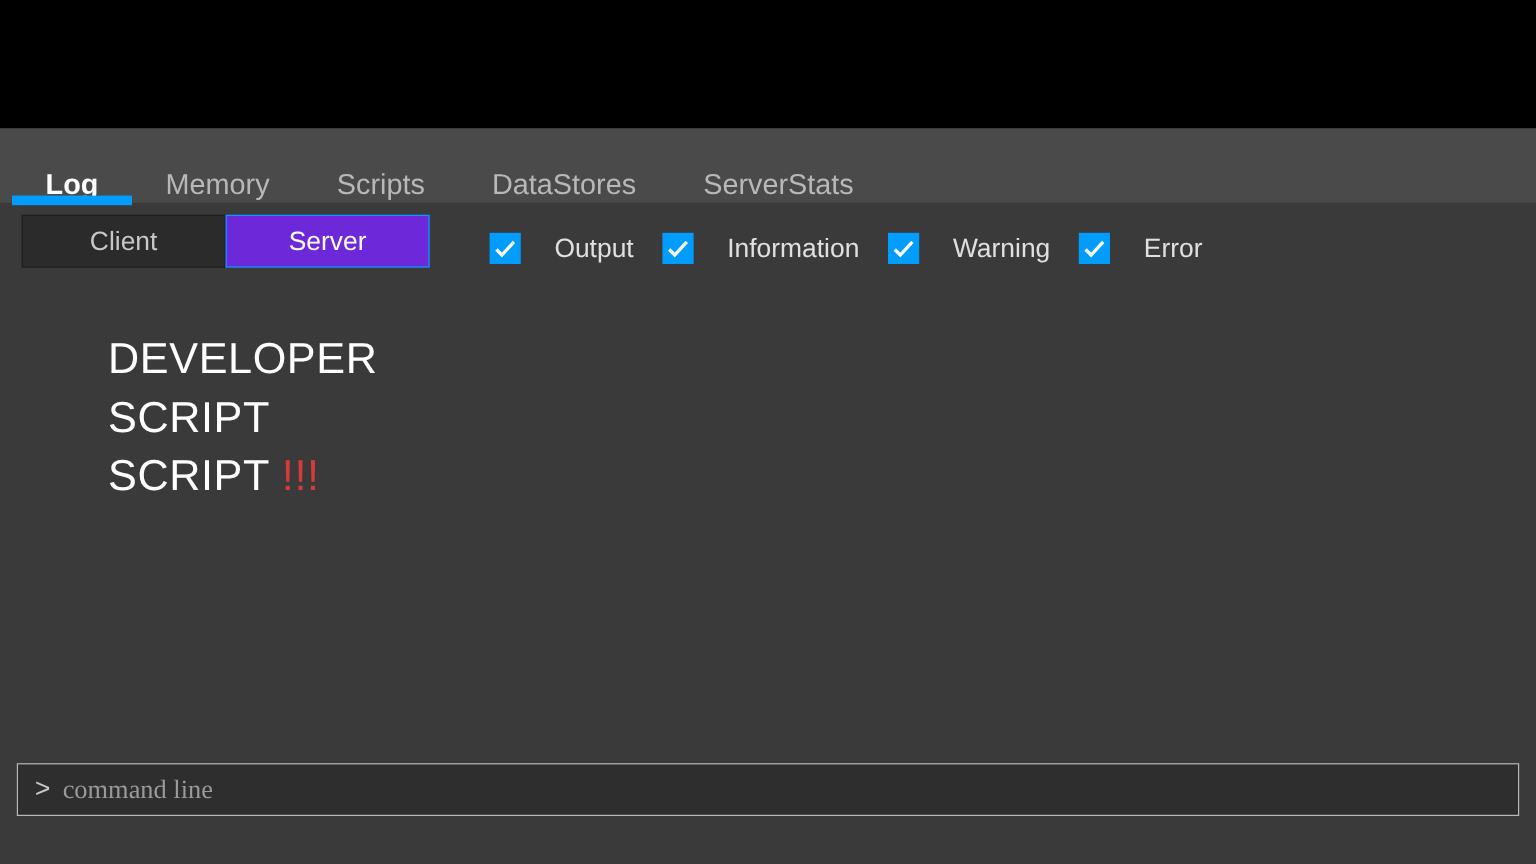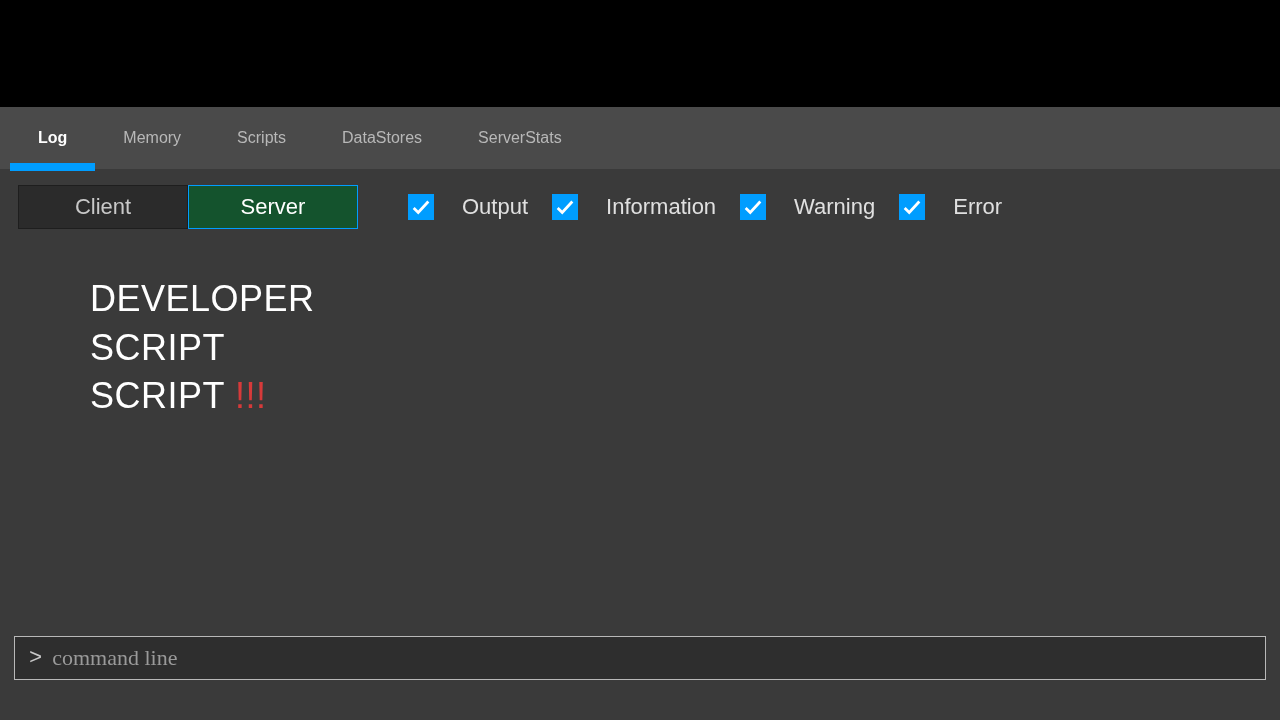--- a/index.html
+++ b/index.html
@@ -21,60 +21,59 @@
     display: flex;
     align-items: center;
     height: 62px;
     background: #4a4a4a;
     padding: 0 10px;
     gap: 0;
   }
   .tab {
     padding: 0 28px;
     height: 62px;
-    display: flex; align-items: center;
-    font-size: 16px;
+    display: flex; align-items: flex-end;
+    font-size: 24px;
     color: #b8b8b8;
     cursor: pointer;
     position: relative;
     white-space: nowrap;
   }
   .tab.active {
     color: #fff;
     font-weight: bold;
   }
   .tab.active::after {
     content: "";
     position: absolute;
     left: 0; right: 0; bottom: -2px;
     height: 8px;
     background: #009dff;
   }
 
   
   .subrow {
     display: flex;
-    align-items: center;
     height: 56px;
     padding-left: 18px;
     gap: 0;
     margin-top: 10px;
   }
   .subtab {
     width: 170px;
     height: 44px;
     display: flex; align-items: center; justify-content: center;
     font-size: 22px;
     color: #c8c8c8;
     cursor: pointer;
     border: 1px solid #1e1e1e;
     background: #2b2b2b;
   }
   .subtab.active {
-    background: #14532d;
+    background: #6d28d9;
     color: #fff;
     border-color: #009dff;
   }
   .filters {
     display: flex;
     align-items: center;
     gap: 24px;
     margin-left: 50px;
   }
   .filter {

